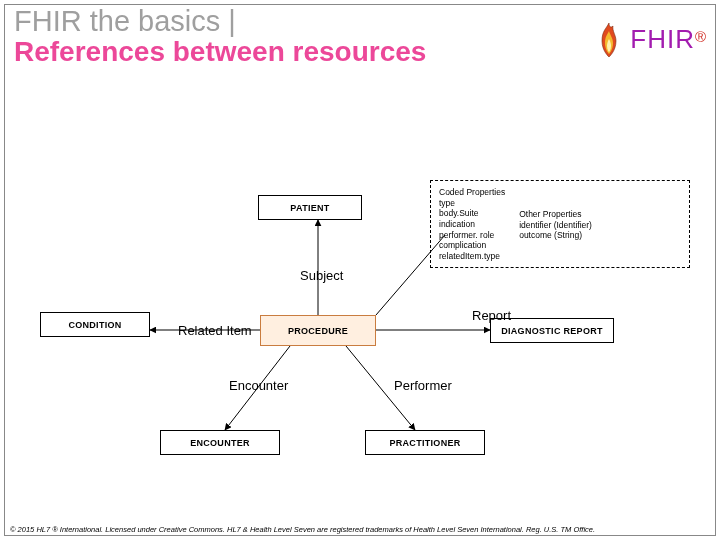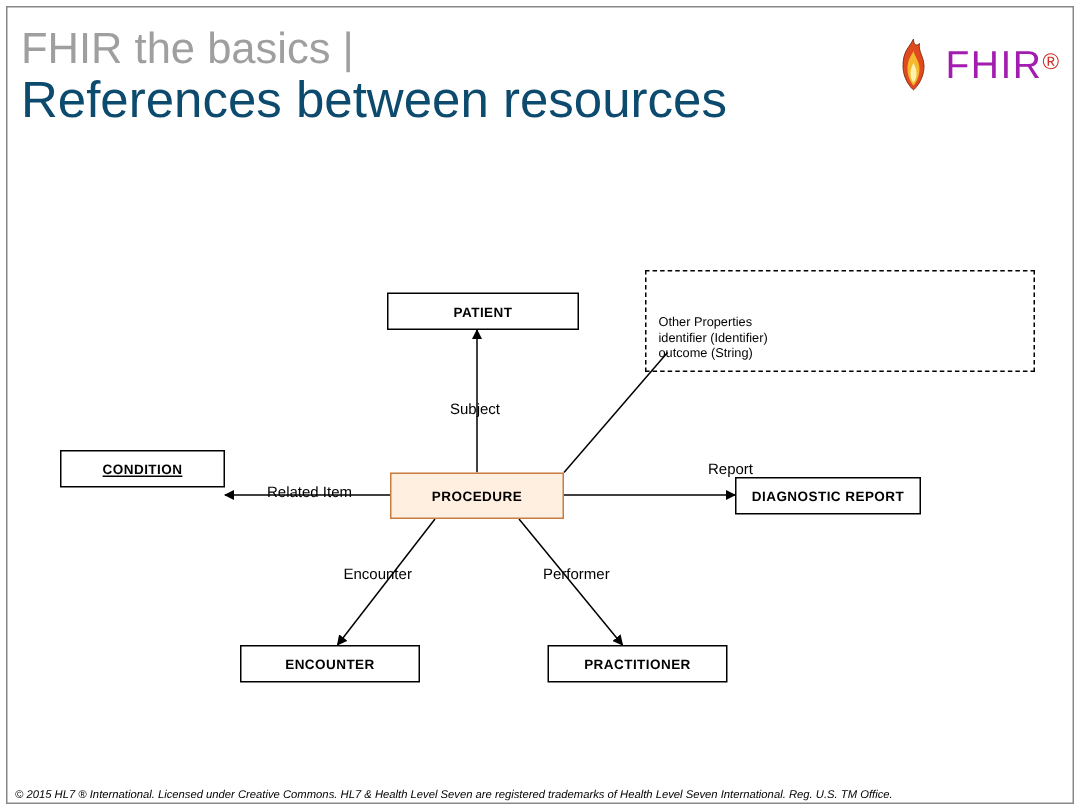--- a/index.html
+++ b/index.html
@@ -11,35 +11,35 @@
     position: relative;
     overflow: hidden;
   }
   .slide-frame {
     position: absolute;
     top: 4px; left: 4px; right: 4px; bottom: 4px;
     border: 1px solid #888;
   }
   .header {
     position: absolute;
-    top: 18px; left: 14px; right: 14px;
+    top: 6px; left: 14px; right: 14px;
     display: flex;
     justify-content: space-between;
-    align-items: flex-start;
+    align-items: center;
   }
   .title-block { line-height: 1.08; }
   .breadcrumb {
     font-size: 29px;
     color: #9f9f9f;
     font-weight: 400;
   }
   .title {
-    font-size: 34px;
-    color: #0c4a6e;
-    font-weight: 400;
+    font-size: 28px;
+    color: #ec4899;
+    font-weight: 700;
   }
   .logo { display: flex; align-items: center; gap: 6px; margin-top: 6px; }
   .logo-text { font-size: 26px; font-weight: 400; color: #a21caf; letter-spacing: 1px; }
   .logo-r { font-size: 15px; color: #d12f26; vertical-align: super; }
   .flame svg { display: block; }
 
   .diagram {
     position: absolute;
     top: 140px; left: 0; right: 0; bottom: 30px;
   }
@@ -51,21 +51,21 @@
     font-weight: 700;
     letter-spacing: 0.3px;
     display: flex;
     align-items: center;
     justify-content: center;
     text-align: center;
   }
   .box.proc { background: #ffefe0; border-color: #c97c3f; }
   .edge-label {
     position: absolute;
-    font-size: 10px;
+    font-size: 13px;
     color: #000;
     background: transparent;
     white-space: nowrap;
   }
   .note {
     position: absolute;
     border: 1px dashed #000;
     font-size: 8.5px;
     padding: 6px 8px;
     line-height: 1.25;
@@ -129,35 +129,44 @@
 
     <line x1="376" y1="190" x2="490" y2="190" stroke="#000" stroke-width="1" marker-end="url(#arr)"></line>
 
     <line x1="290" y1="206" x2="225" y2="290" stroke="#000" stroke-width="1" marker-end="url(#arr)"></line>
 
     <line x1="346" y1="206" x2="415" y2="290" stroke="#000" stroke-width="1" marker-end="url(#arr)"></line>
 
     <line x1="445" y1="95" x2="376" y2="175" stroke="#000" stroke-width="1"></line>
   </svg>
 
-  <div class="box" style="left:258px; top:55px; width:128px; height:25px;">PATIENT</div>
-  <div class="box" style="left:40px; top:160px; width:110px; height:25px;text-decoration:underline;">CONDITION</div>
+  <div class="box" style="left:258px; top:55px; width:104px; height:25px;">PATIENT</div>
+  <div class="box" style="left:40px; top:172px; width:110px; height:25px;">CONDITION</div>
   <div class="box proc" style="left:260px; top:175px; width:116px; height:31px;">PROCEDURE</div>
   <div class="box" style="left:490px; top:178px; width:124px; height:25px;">DIAGNOSTIC REPORT</div>
   <div class="box" style="left:160px; top:290px; width:120px; height:25px;">ENCOUNTER</div>
   <div class="box" style="left:365px; top:290px; width:120px; height:25px;">PRACTITIONER</div>
 
   <div class="edge-label" style="left:300px; top:128px;">Subject</div>
   <div class="edge-label" style="left:178px; top:183px;">Related Item</div>
   <div class="edge-label" style="left:424px; top:168px;margin-left:48px;">Report</div>
   <div class="edge-label" style="left:229px; top:238px;">Encounter</div>
-  <div class="edge-label" style="left:362px; top:238px;">Performer</div>
+  <div class="edge-label" style="left:394px; top:238px;">Performer</div>
 
   <div class="note" style="left:430px; top:40px; width:260px;">
     <div class="note-cols">
+      <div class="note-col">
+        <span class="h">Coded Properties</span>
+        <span>type</span>
+        <span>body.Suite</span>
+        <span>indication</span>
+        <span>performer. role</span>
+        <span>complication</span>
+        <span>relatedItem.type</span>
+      </div>
       <div class="note-col" style="margin-top:22px;">
         <span class="h">Other Properties</span>
         <span>identifier (Identifier)</span>
         <span>outcome (String)</span>
       </div>
     </div>
   </div>
 
 </div>
 

